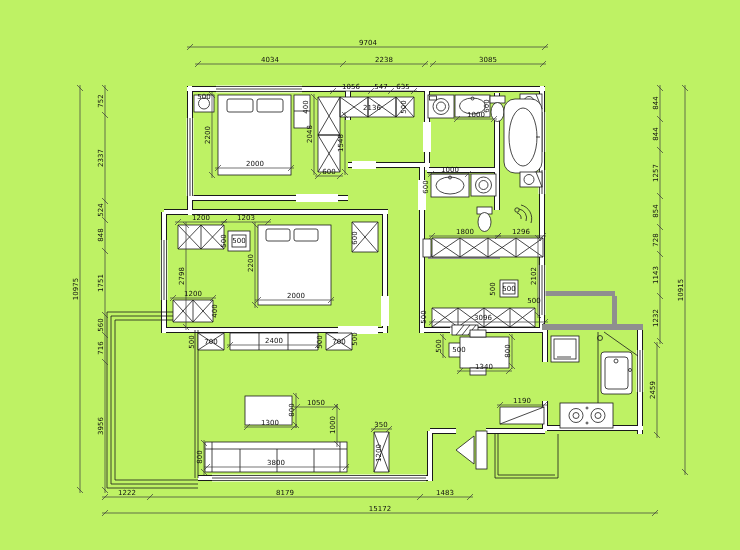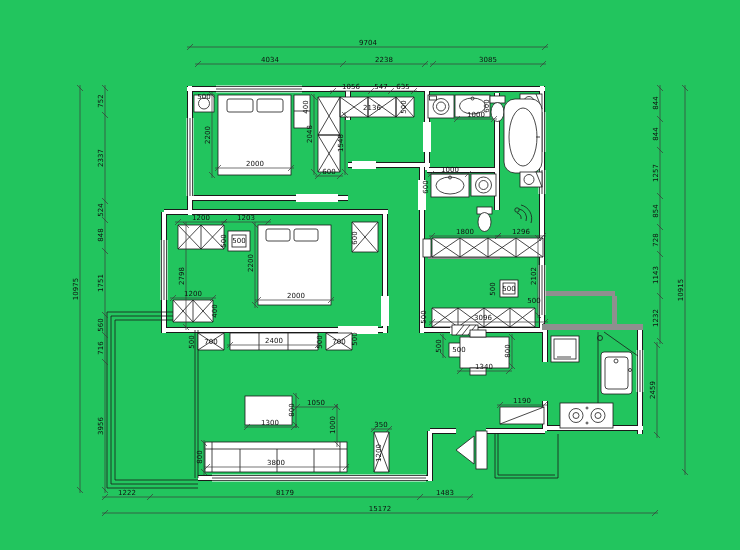--- a/index.html
+++ b/index.html
@@ -1,16 +1,16 @@
 <!DOCTYPE html>
 <html><head>
 <meta charset="utf-8">
 <style>
   html,body{margin:0;padding:0;background:#fff;}
-  #canvas{position:relative;width:740px;height:550px;background:#22c55e;overflow:hidden;
+  #canvas{position:relative;width:740px;height:550px;background:#bef264;overflow:hidden;
           font-family:"DejaVu Sans",sans-serif;}
   svg{position:absolute;left:0;top:0;}
   .wall-b{stroke:#1a1a1a;stroke-width:6;fill:none;stroke-linecap:butt;}
   .wall-w{stroke:#ffffff;stroke-width:4;fill:none;stroke-linecap:butt;}
   .thin{stroke:#1a1a1a;stroke-width:.8;fill:none;}
   .thinf{stroke:#1a1a1a;stroke-width:.8;fill:#ffffff;}
   .dim-line{stroke:#3a3a3a;stroke-width:.7;fill:none;}
   .dim-text{font:7px "DejaVu Sans",sans-serif;fill:#101010;}
 </style>
 </head>

